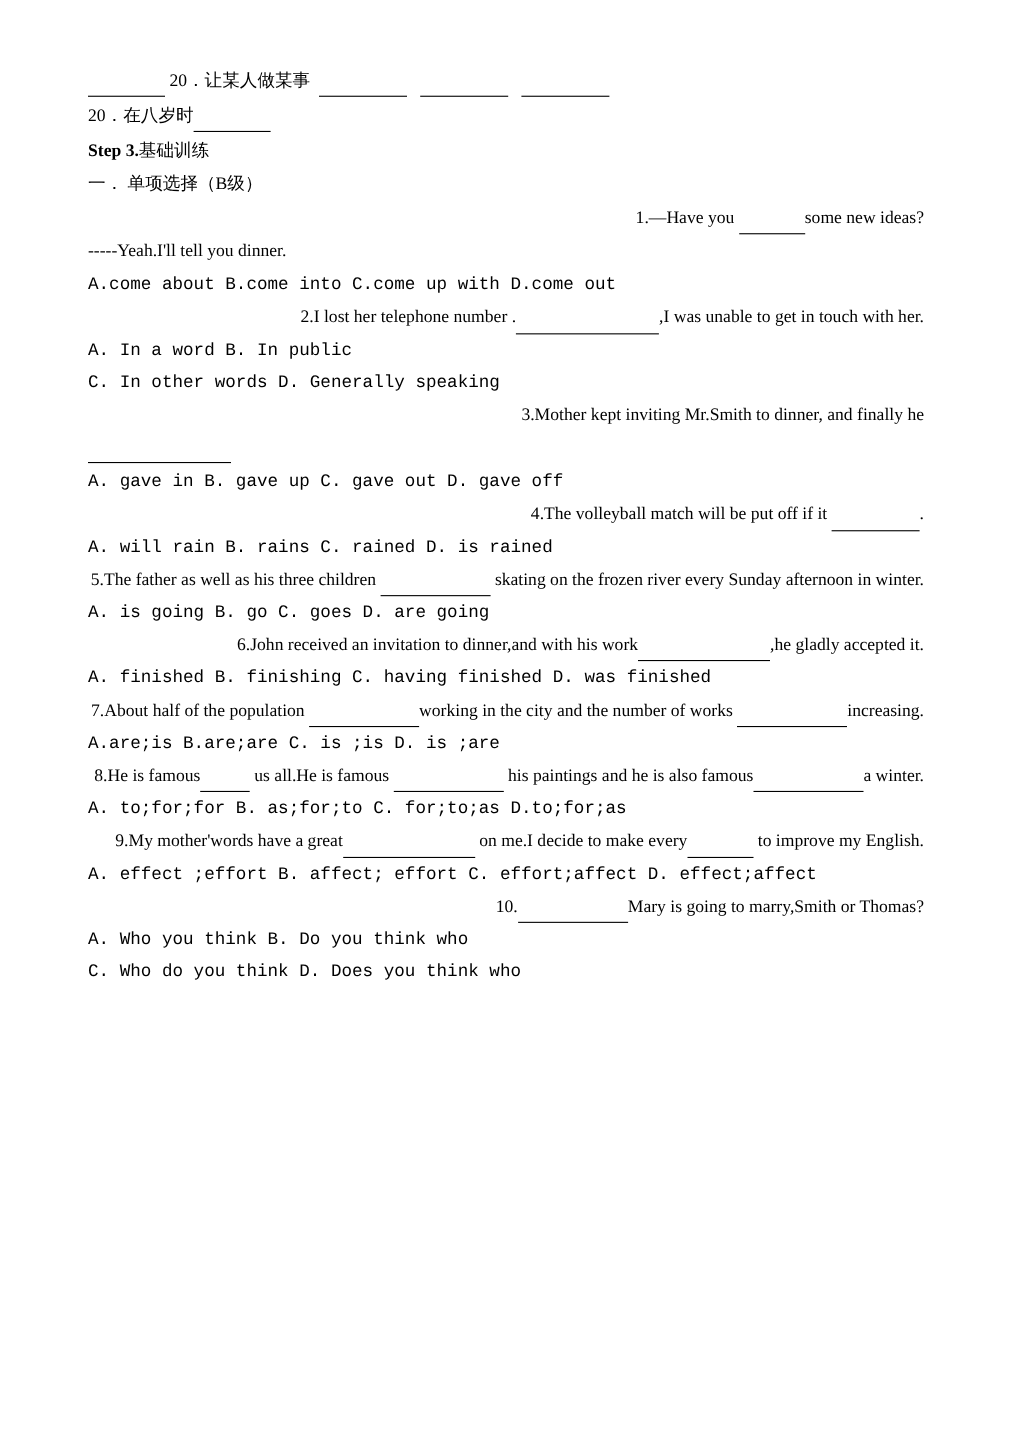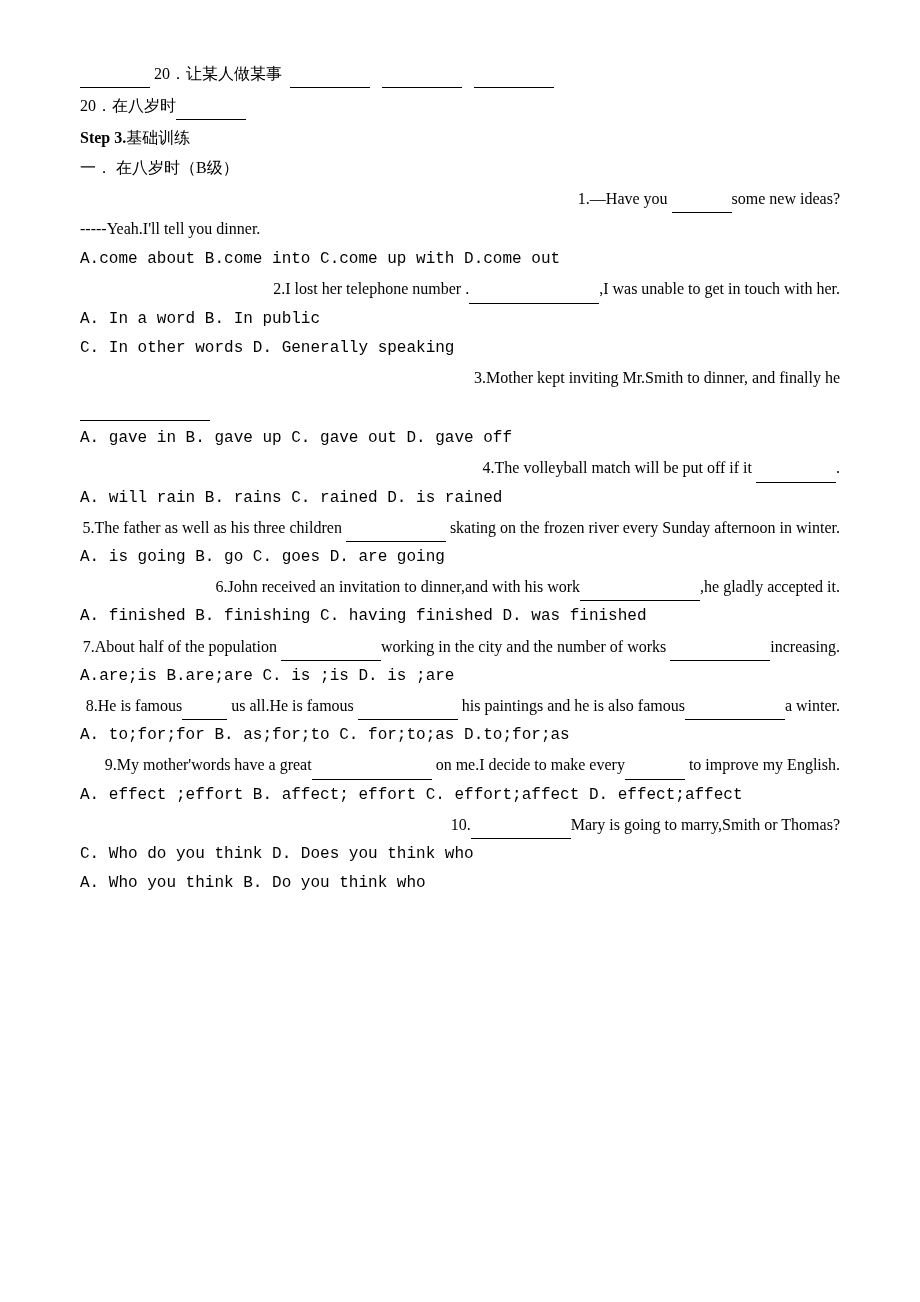--- a/index.html
+++ b/index.html
@@ -55,21 +55,21 @@
 
   <div class="line">
     <span>20．在八岁时</span><span class="underline" style="min-width:70px;">&nbsp;</span>
   </div>
 
   <div class="line section-header">
     <span class="bold">Step 3.</span><span>基础训练</span>
   </div>
 
   <div class="line">
-    <span>一．  在八岁时（B级）</span>
+    <span>一．  单项选择（B级）</span>
   </div>
 
   <div class="question line">
     <span>1.—Have you </span><span class="underline" style="min-width:60px;">&nbsp;</span><span>some new ideas?</span>
   </div>
   <div class="line">
     <span>-----Yeah.I'll tell you dinner.</span>
   </div>
   <div class="options-line line">
     <span>A.come about   B.come into   C.come up with   D.come out</span>
@@ -134,19 +134,19 @@
     <span>9.My mother'words have a great</span><span class="underline" style="min-width:120px;">&nbsp;</span><span> on me.I decide to  make every</span><span class="underline" style="min-width:60px;">&nbsp;</span><span> to improve my English.</span>
   </div>
   <div class="options-line line">
     <span>A. effect ;effort   B. affect; effort   C. effort;affect    D. effect;affect</span>
   </div>
 
   <div class="question line">
     <span>10.</span><span class="underline" style="min-width:100px;">&nbsp;</span><span>Mary is going to marry,Smith or Thomas?</span>
   </div>
   <div class="options-line line">
-    <span>C. Who do you think   D. Does you think who</span>
+    <span>A. Who you think      B. Do you think who</span>
   </div>
   <div class="options-line line">
-    <span>A. Who you think      B. Do you think who</span>
+    <span>C. Who do you think   D. Does you think who</span>
   </div>
 
 </div>
 
 </body></html>

